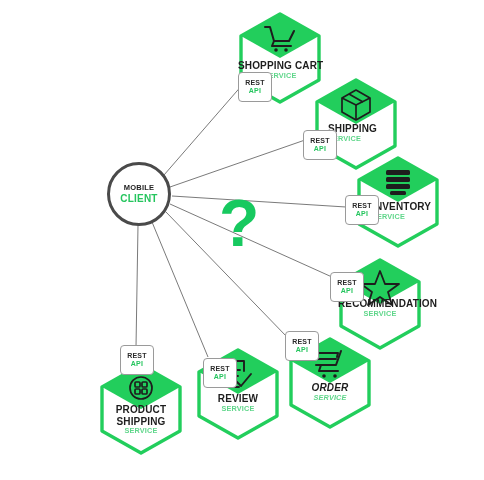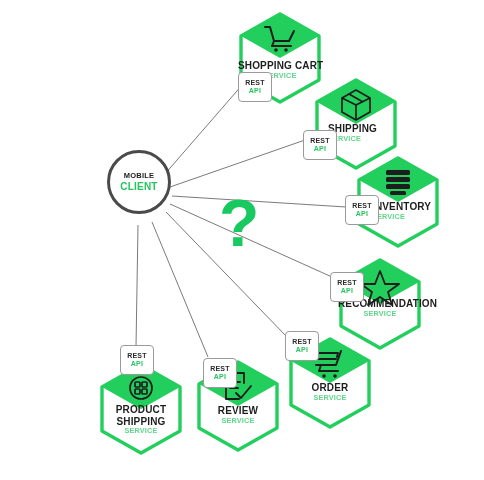--- a/index.html
+++ b/index.html
@@ -164,27 +164,27 @@
       <polygon points="42,2 81,24 42,46 3,24" fill="#22ce5c"></polygon>
       <g fill="none" stroke="#1d1d1d" stroke-width="2" stroke-linecap="round" stroke-linejoin="round">
         <path d="M28 16 h22 l-1 4"></path>
         <path d="M28 22 h20"></path>
         <path d="M28 28 h20 l5 -14"></path>
         <path d="M33 28 l-2 6 h19"></path>
         <circle cx="36" cy="39" r="1.8" fill="#1d1d1d" stroke="none"></circle>
         <circle cx="47" cy="39" r="1.8" fill="#1d1d1d" stroke="none"></circle>
       </g>
     </svg>
-    <div class="nodelabel" style="top:45px;">
+    <div class="nodelabel" style="top:45px;font-style:italic;">
       <span class="title">ORDER</span>
       <span class="sub">SERVICE</span>
     </div>
   </div>
 
-  <div class="node" style="left:196px;top:360px;width:84px;height:92px;text-decoration:underline;">
+  <div class="node" style="left:196px;top:348px;width:84px;height:92px;text-decoration:underline;">
     <svg class="hexwrap" width="84" height="92" viewBox="0 0 84 92">
       <polygon points="42,2 81,24 81,68 42,90 3,68 3,24" fill="#ffffff" stroke="#22ce5c" stroke-width="3.4" stroke-linejoin="round"></polygon>
       <polygon points="42,2 81,24 42,46 3,24" fill="#22ce5c"></polygon>
       <g fill="none" stroke="#1d1d1d" stroke-width="1.9" stroke-linecap="round" stroke-linejoin="round">
         <path d="M30 13 h18 v10"></path>
         <path d="M30 13 v26 h13"></path>
         <path d="M34 22 h10"></path>
         <path d="M34 28 h8"></path>
         <path d="M40 33 l5 5 l10 -12"></path>
       </g>
@@ -209,21 +209,21 @@
     </svg>
     <div class="nodelabel" style="top:41px;">
       <span class="title">PRODUCT</span>
       <span class="title">SHIPPING</span>
       <span class="sub">SERVICE</span>
     </div>
   </div>
 
   <div class="qmark" style="left:219px;top:190px;">?</div>
 
-  <div class="hub" style="left:107px;top:150px;">
+  <div class="hub" style="left:107px;top:162px;">
     <span class="l1">MOBILE</span>
     <span class="l2">CLIENT</span>
   </div>
 
   <div class="badge" style="left:238px;top:72px;">
     <span class="r">REST</span>
     <span class="a">API</span>
   </div>
   <div class="badge" style="left:303px;top:130px;">
     <span class="r">REST</span>

